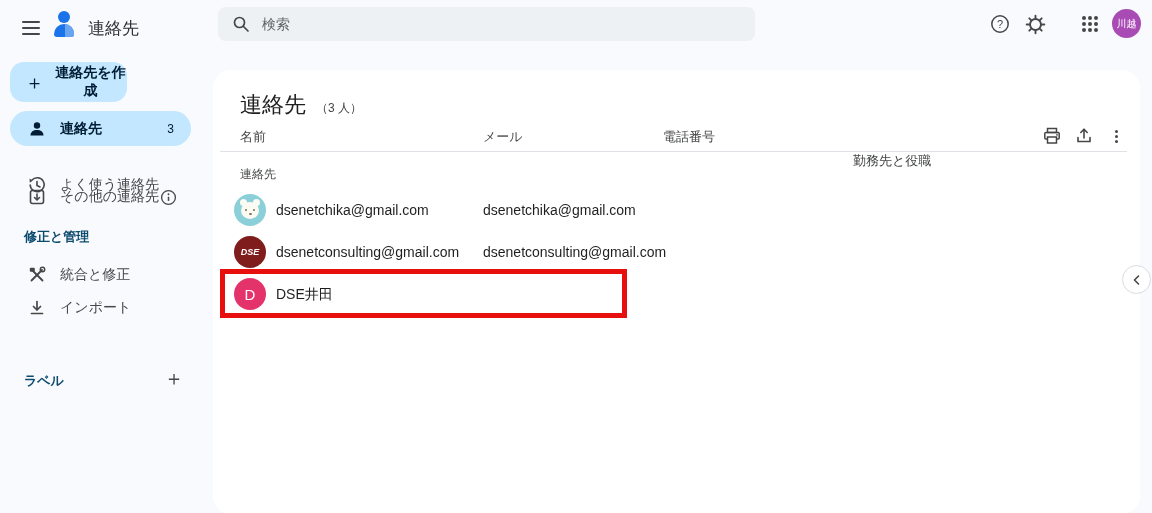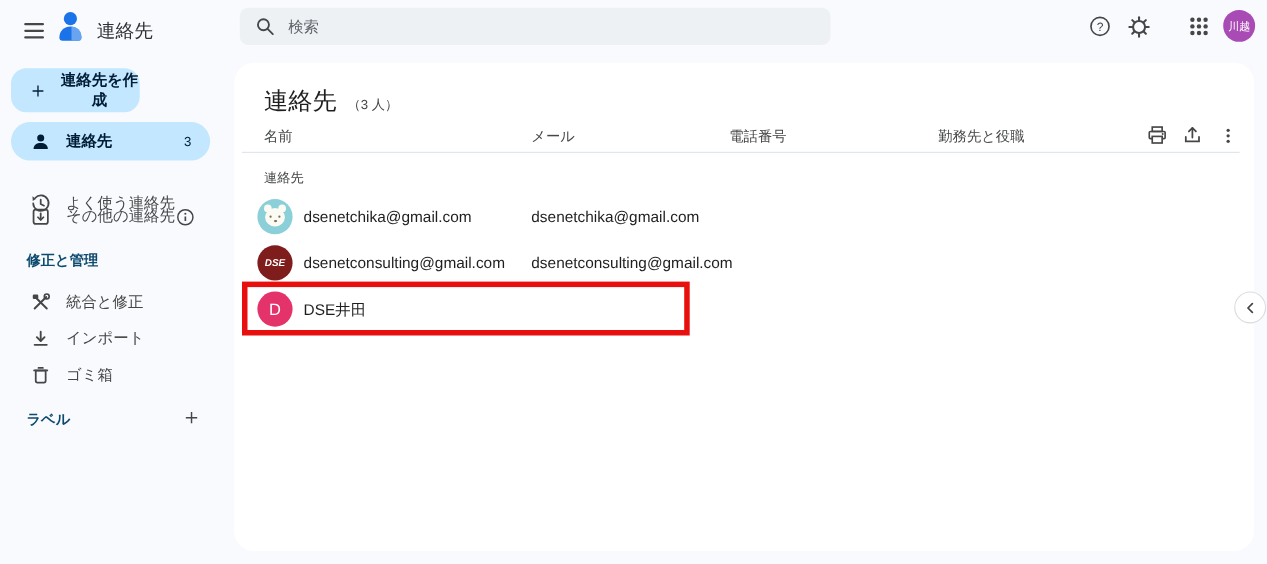--- a/index.html
+++ b/index.html
@@ -40,21 +40,21 @@
   .nav-item { position:absolute; left:10px; width:181px; height:35px; border-radius:18px;
     display:flex; align-items:center; gap:14px; padding-left:18px; font-size:14px; color:#444746; cursor:pointer; }
   .nav-item.selected { background:#C2E7FF; color:#001D35; font-weight:bold; }
   .nav-count { position:absolute; right:17px; font-size:12px; font-weight:normal; color:#001D35; }
   .nav-info { position:absolute; right:10px; top:5px; width:26px; height:26px; display:flex; align-items:center; justify-content:center; cursor:pointer; }
   .side-section { position:absolute; left:24px; font-size:13px; font-weight:bold; color:#0c4a6e; }
   .side-plus { position:absolute; left:163px; top:368px; width:22px; height:22px; font-size:20px; color:#444746;
     display:flex; align-items:center; justify-content:center; cursor:pointer; }
   .icon18 { width:18px; height:18px; flex:0 0 18px; }
   
-  .card { position:absolute; left:213px; top:57px; width:927px; height:444px; background:#FFFFFF; border-radius:18px;text-decoration:underline; }
+  .card { position:absolute; left:213px; top:70px; width:927px; height:444px; background:#FFFFFF; border-radius:18px;text-decoration:underline; }
   .card-title { position:absolute; left:27px; top:20px; font-size:22px; color:#1F1F1F; }
   .card-count { font-size:12px; color:#444746; margin-left:10px; }
   .colhead { position:absolute; top:58px; font-size:13px; color:#444746; }
   .head-divider { position:absolute; left:7px; top:81px; width:907px; height:1px; background:#DFE3E8; }
   .head-icon { position:absolute; top:55px; width:22px; height:22px; display:flex; align-items:center; justify-content:center; cursor:pointer; }
   .vdots { display:flex; flex-direction:column; gap:2px; }
   .vdots i { width:3px; height:3px; border-radius:50%; background:#444746; }
   .section-label { position:absolute; left:27px; top:96px; font-size:12px; color:#444746; }
   .contact-row { position:absolute; left:0; width:927px; height:42px; cursor:pointer; }
   .avatar { position:absolute; left:21px; top:5px; width:32px; height:32px; border-radius:50%;
@@ -195,42 +195,34 @@
 
   <div class="nav-item" style="top:233px;">
     <svg class="icon18" viewBox="0 0 18 18">
       <line x1="9" y1="2.5" x2="9" y2="10.5" stroke="#444746" stroke-width="1.7" stroke-linecap="round"></line>
       <polyline points="5.5,7.5 9,11 12.5,7.5" fill="none" stroke="#444746" stroke-width="1.7" stroke-linecap="round" stroke-linejoin="round"></polyline>
       <line x1="3.5" y1="14.5" x2="14.5" y2="14.5" stroke="#444746" stroke-width="1.7" stroke-linecap="round"></line>
     </svg>
     <span>インポート</span>
   </div>
 
-  <div class="nav-item" style="top:266px;">
-    <svg class="icon18" viewBox="0 0 18 18">
-      <path d="M4.5 5 H13.5 V14.2 A1.6 1.6 0 0 1 11.9 15.8 H6.1 A1.6 1.6 0 0 1 4.5 14.2 Z" fill="none" stroke="#444746" stroke-width="1.6"></path>
-      <line x1="3" y1="4.8" x2="15" y2="4.8" stroke="#444746" stroke-width="1.6" stroke-linecap="round"></line>
-      <line x1="7" y1="2.5" x2="11" y2="2.5" stroke="#444746" stroke-width="1.6" stroke-linecap="round"></line>
-    </svg>
-    <span>ゴミ箱</span>
-  </div>
 
   <div class="side-section" style="top:315px;">ラベル</div>
   <div class="side-plus" style="top:310px;">＋</div>
 </div>
 
 <div class="card">
   <div class="card-title">
     <span>連絡先</span><span class="card-count">（3 人）</span>
   </div>
 
   <div class="colhead" style="left:27px;">名前</div>
   <div class="colhead" style="left:270px;">メール</div>
   <div class="colhead" style="left:450px;">電話番号</div>
-  <div class="colhead" style="left:640px;">勤務先と役職</div>
+  <div class="colhead" style="left:640px;margin-top:24px;">勤務先と役職</div>
 
   <div class="head-icon" style="left:828px;">
     <svg width="18" height="18" viewBox="0 0 18 18">
       <rect x="4.5" y="1.5" width="9" height="4" fill="none" stroke="#444746" stroke-width="1.5"></rect>
       <rect x="1.8" y="5.5" width="14.4" height="6.5" rx="1" fill="none" stroke="#444746" stroke-width="1.5"></rect>
       <rect x="4.5" y="10" width="9" height="6" fill="#fff" stroke="#444746" stroke-width="1.5"></rect>
       <circle cx="14" cy="7.8" r="0.9" fill="#444746"></circle>
     </svg>
   </div>
   <div class="head-icon" style="left:860px;">

